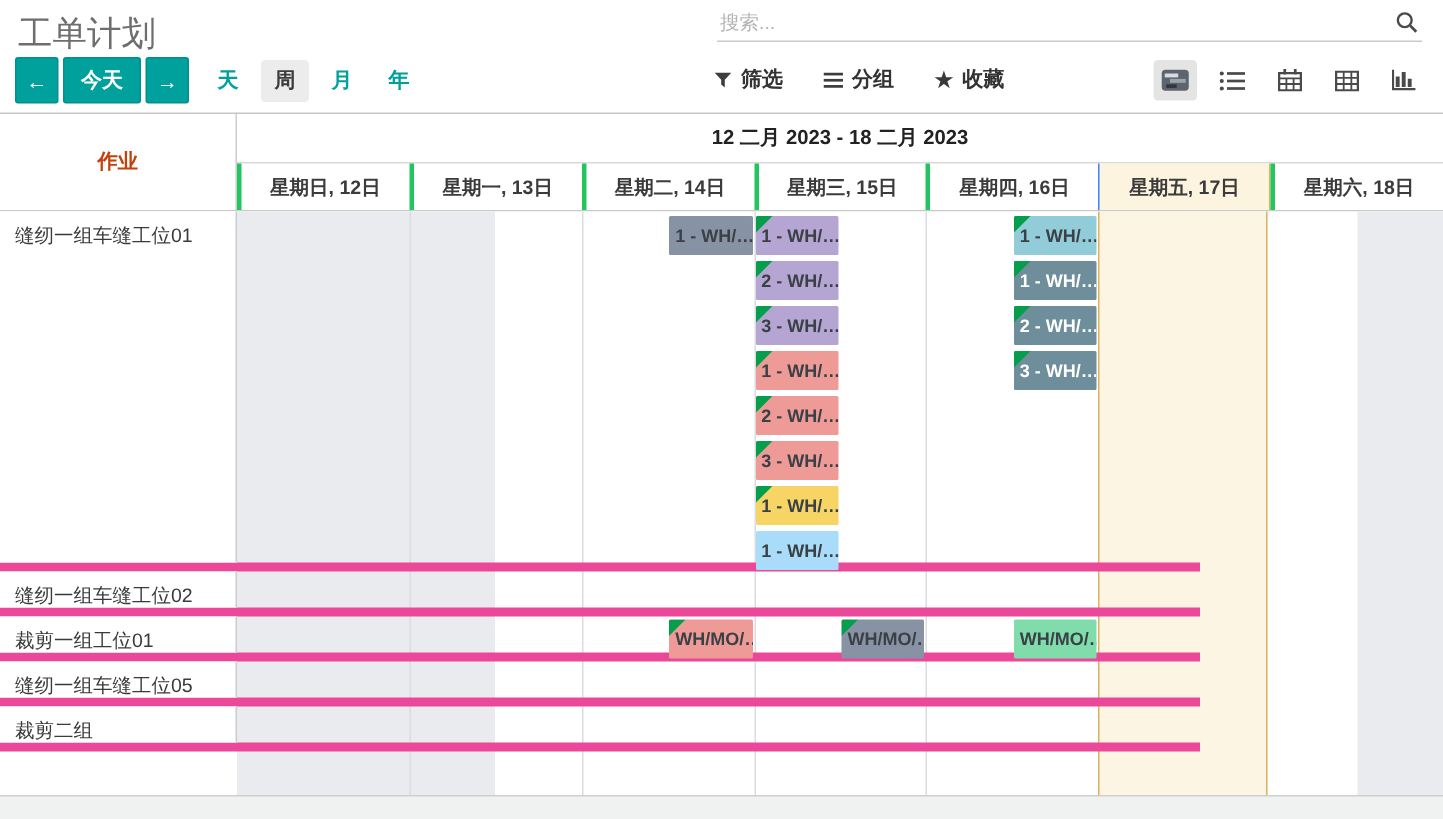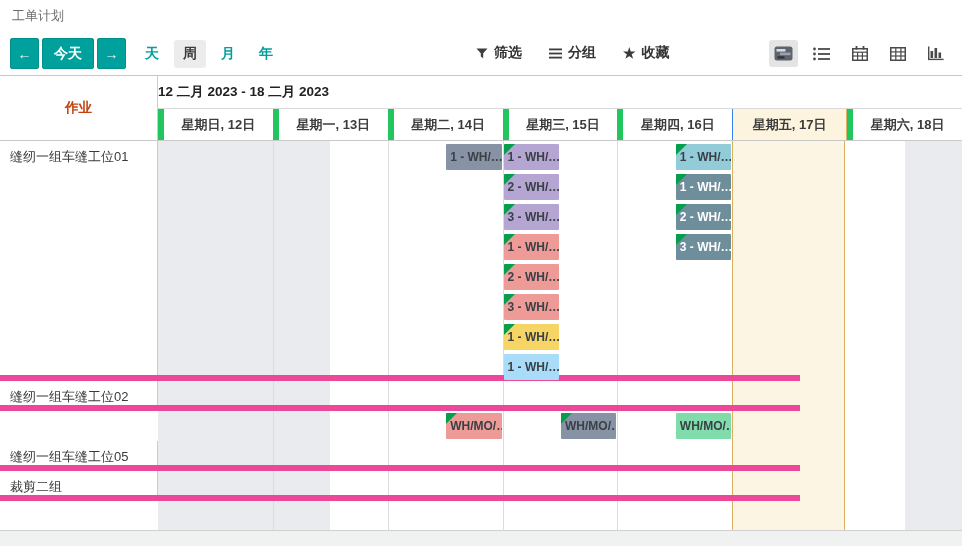--- a/index.html
+++ b/index.html
@@ -1,21 +1,21 @@
 <!DOCTYPE html>
 <html><head>
 <meta charset="utf-8">
 <style>
   * { margin:0; padding:0; box-sizing:border-box; }
   html,body { background:#fff; }
   body { font-family:"Liberation Sans","DejaVu Sans",sans-serif; }
   .page { position:relative; width:962px; height:546px; background:#fff; overflow:hidden; }
 
   
-  .page-title { position:absolute; left:12px; top:7px; font-size:13px; color:#6e6e6e; }
+  .page-title { position:absolute; left:12px; top:7px; font-size:23px; color:#6e6e6e; }
   .search-wrap { position:absolute; left:478px; top:2px; width:470px; height:30px; }
   .search-input { width:100%; height:26px; border:none; border-bottom:1px solid #c9c9c9; outline:none;
                   font-size:13px; color:#444; padding:0 26px 0 2px; background:transparent; }
   .search-input::placeholder { color:#b3b3b3; }
   .search-icon { position:absolute; right:2px; top:5px; }
 
   
   .nav-group { position:absolute; left:10px; top:38px; display:flex; gap:3px; }
   .nav-btn { height:31px; background:#00a09d; border:1px solid #00918e; color:#fff;
              font-size:14px; font-weight:700; display:flex; align-items:center; justify-content:center;
@@ -34,23 +34,23 @@
   .view-btn { width:29px; height:27px; display:flex; align-items:center; justify-content:center;
               background:transparent; border:none; cursor:pointer; border-radius:3px; }
   .view-btn.active { background:#e4e4e4; }
 
   
   .gantt { position:absolute; left:0; top:75px; width:962px; height:455px; border-top:1px solid #c6c6c6; }
   .ghead { position:absolute; left:0; top:0; width:962px; height:65px; border-bottom:1px solid #c9c9c9; background:#fff; }
   .ops-header { position:absolute; left:0; top:0; width:158px; height:64px; border-right:1px solid #c9ccd0;
                 display:flex; align-items:center; justify-content:center; font-size:13.5px; font-weight:700; color:#c2410c; }
   .range-row { position:absolute; left:158px; top:0; width:804px; height:33px; line-height:32px;
-               text-align:left; font-size:13.5px; font-weight:700; color:#222; border-bottom:1px solid #d9d9d9; }
+               text-align:center; font-size:13.5px; font-weight:700; color:#222; border-bottom:1px solid #d9d9d9; }
   .day-head { position:absolute; top:33px; height:31px; line-height:31px; text-align:center;
-              font-size:13px; font-weight:600; color:#3b3b3b; border-left:6px solid #22c55e; }
+              font-size:13px; font-weight:600; color:#3b3b3b; border-left:3px solid #22c55e; }
   .day-head.today { background:#fcf4df; border-left:1px solid #3b82f6; border-right:1px solid #dcb261; }
 
   .gbody { position:absolute; left:0; top:65px; width:962px; height:390px; background:#fff; }
   .unavail { position:absolute; top:0; height:390px; background:#e9ebee; }
   .today-col { position:absolute; top:0; height:390px; background:#fcf5e3;
                border-left:1px solid #dcb261; border-right:1px solid #dcb261; }
   .vline { position:absolute; top:0; height:390px; width:1px; background:#d9dce0; }
   .grow { position:absolute; left:0; width:800px; border-bottom:6px solid #ec4899; }
   .row-label { position:absolute; left:0; top:0; bottom:0; width:158px; background:#fff;
                border-right:1px solid #c9ccd0; font-size:13px; color:#3a3a3a; padding:7px 4px 0 10px; }
@@ -65,20 +65,29 @@
   .below { position:absolute; left:0; top:530px; width:962px; height:16px;
            background:#f0f1f1; border-top:1px solid #cfcfcf; }
   svg { display:block; }
 </style>
 </head>
 <body>
 
 <div class="page">
 
   <div class="page-title">工单计划</div>
+  <div class="search-wrap">
+    <input class="search-input" type="text" placeholder="搜索..." style="">
+    <span class="search-icon">
+      <svg width="16" height="16" viewBox="0 0 16 16">
+          <circle cx="6.5" cy="6.5" r="4.6" fill="none" stroke="#4a4a4a" stroke-width="1.6"></circle>
+          <line x1="10.2" y1="10.2" x2="14.2" y2="14.2" stroke="#4a4a4a" stroke-width="1.8"></line>
+        </svg>
+    </span>
+  </div>
 
   <div class="nav-group">
     <button class="nav-btn arrow">←</button>
     <button class="nav-btn today">今天</button>
     <button class="nav-btn arrow">→</button>
   </div>
 
   <div class="scale-group">
       <button class="scale-btn">天</button>
       <button class="scale-btn active">周</button>
@@ -192,20 +201,23 @@
         <div class="vline" style="left: 272.857px;"></div>
         <div class="vline" style="left: 387.714px;"></div>
         <div class="vline" style="left: 502.571px;"></div>
         <div class="vline" style="left: 617.429px;"></div>
         <div class="grow" style="top: 0px; height: 240px;">
           <div class="row-label">缝纫一组车缝工位01</div>
         </div>
         <div class="grow" style="top: 240px; height: 30px;">
           <div class="row-label">缝纫一组车缝工位02</div>
         </div>
+        <div class="grow" style="top: 270px; height: 30px;">
+          <div class="row-label">裁剪一组工位01</div>
+        </div>
         <div class="grow" style="top: 300px; height: 30px;">
           <div class="row-label">缝纫一组车缝工位05</div>
         </div>
         <div class="grow" style="top: 330px; height: 30px; padding-left: 40px;">
           <div class="row-label">裁剪二组</div>
         </div>
         <div class="bar" style="left: 446.143px; width: 55.4286px; top: 3px; background: rgb(135, 147, 164);">
           <span>1 - WH/…</span>
         </div>
         <div class="bar" style="left: 503.571px; width: 55.4286px; top: 3px; background: rgb(180, 165, 211);">

